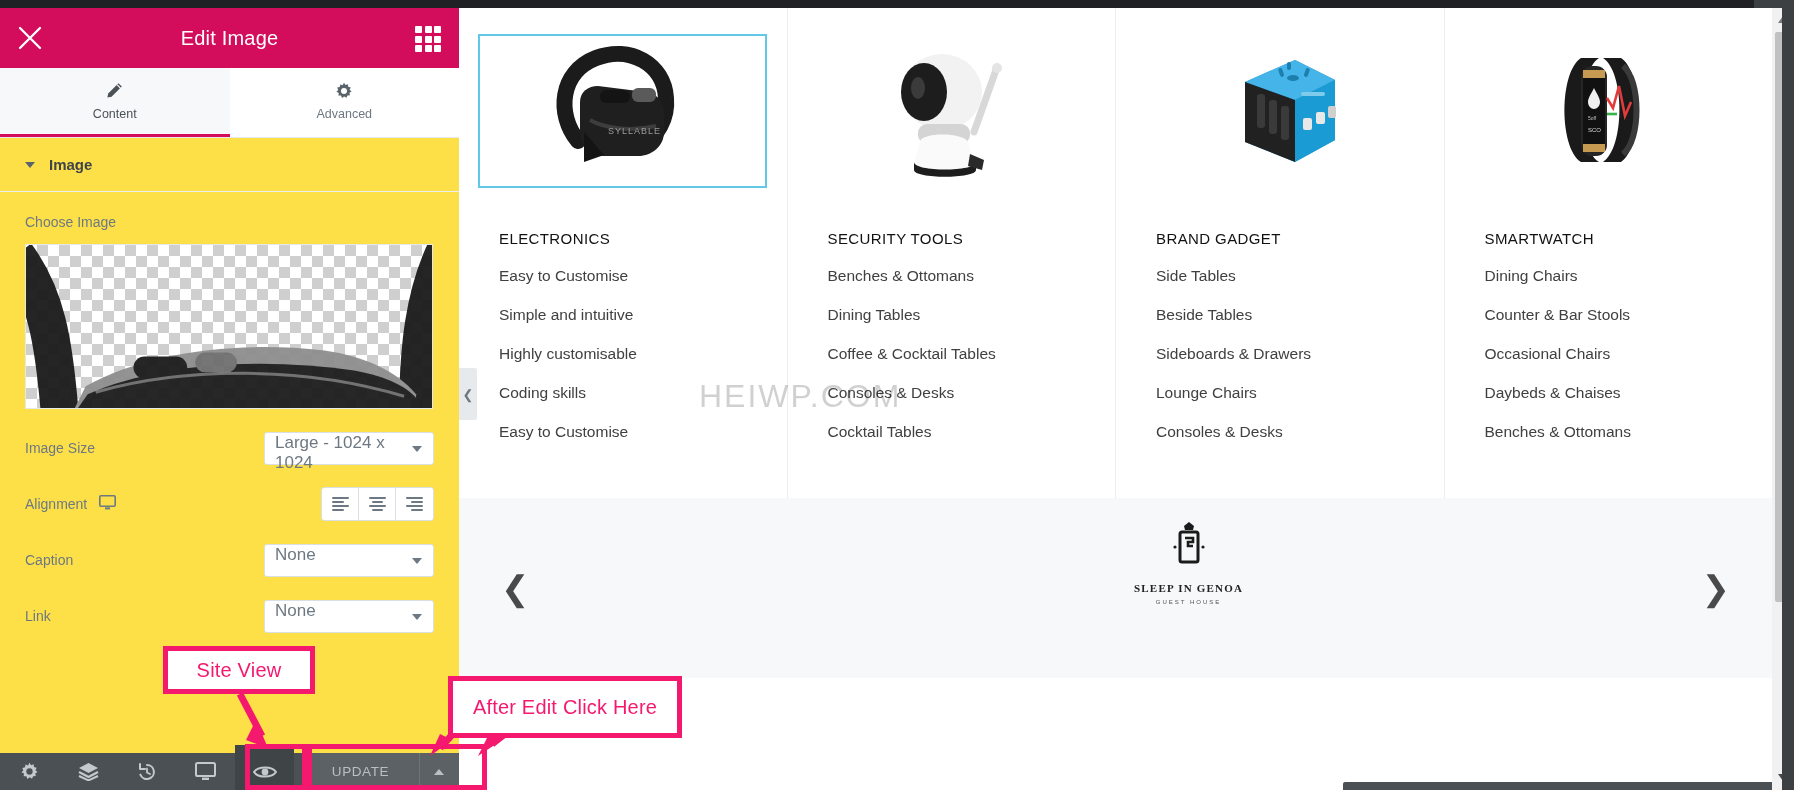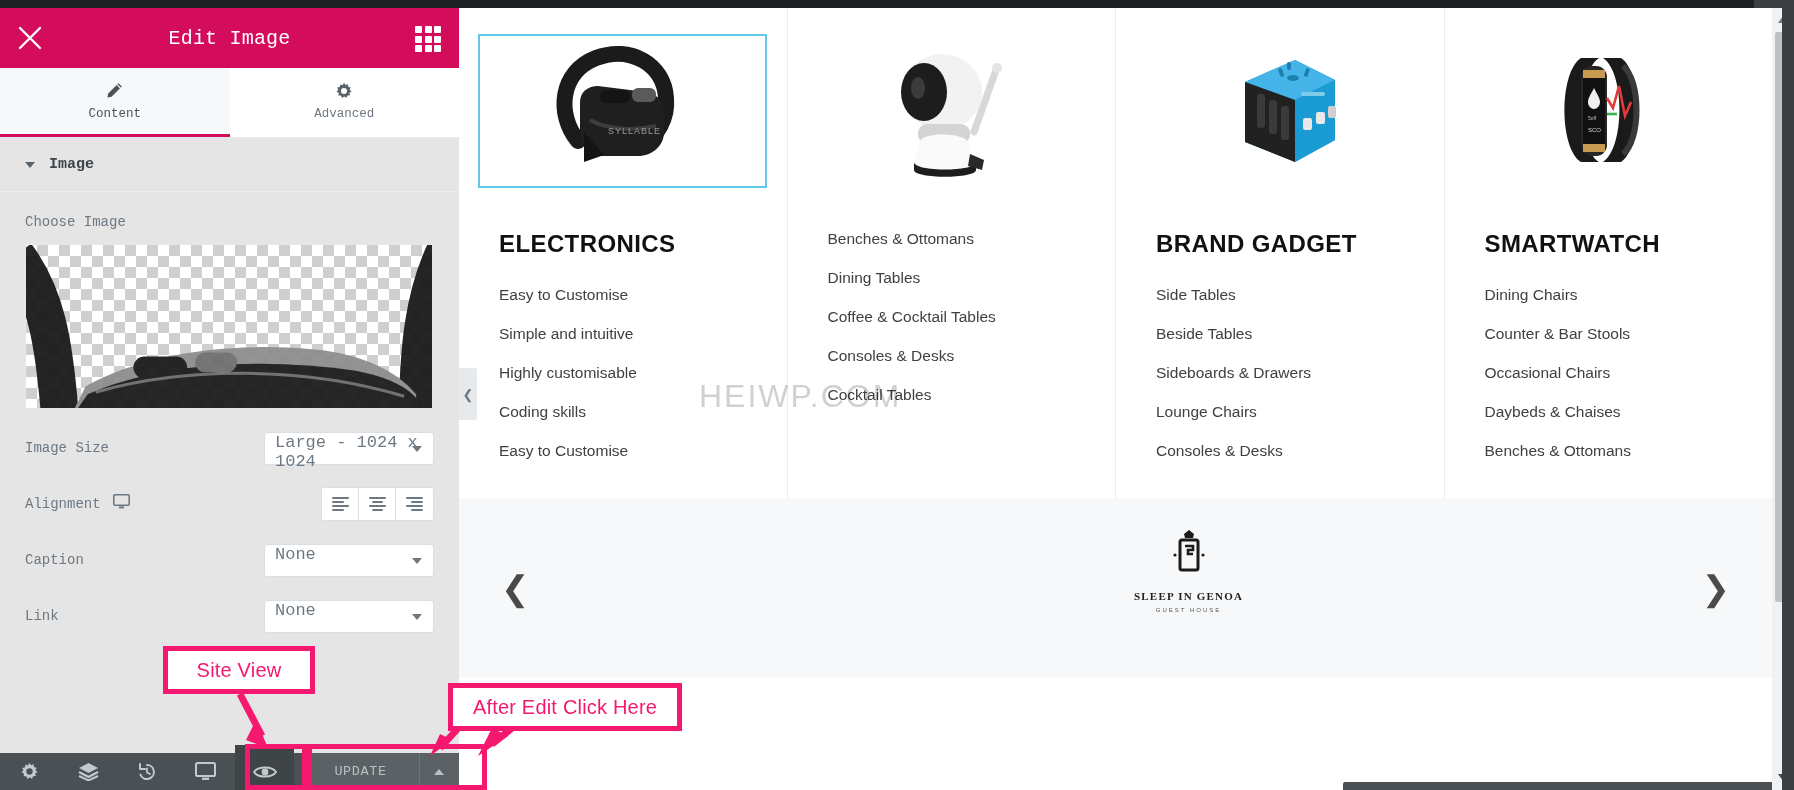--- a/index.html
+++ b/index.html
@@ -17,21 +17,21 @@
     background:#202124;
   }
   .top-strip-right {
     position:absolute; right:0; top:0; width:40px; height:12px;
     background:#3c4043;
   }
 
   
   .panel {
     position:absolute; left:0; top:8px; width:459px; height:782px;
-    background:#e5e5e5; z-index:40;font-family:Liberation Mono, monospace;
+    background:#fde047; z-index:40;
   }
   .panel-header {
     position:relative; height:60px; background:#d30c5c; color:#fff;
   }
   .panel-close {
     position:absolute; left:10px; top:10px; width:40px; height:40px;
     display:flex; align-items:center; justify-content:center;
     cursor:pointer;
   }
   .panel-close svg { display:block; }
@@ -156,22 +156,22 @@
     display:flex; flex-direction:column; align-items:center;
   }
   .cat-col:last-child { border-right:none; }
   .cat-img {
     width:285px; height:150px; display:flex; align-items:center; justify-content:center;
     position:relative;
   }
   .cat-img.selected { outline:2px solid #62c8e8; outline-offset:0; }
   .cat-inner { width:100%; text-align:left; padding-left:40px; margin-top:44px; }
   .cat-title {
-    font-size:24px; font-weight:700; color:#111; letter-spacing:.4px;
-    margin-bottom:28px;
+    font-size:15px; font-weight:400; color:#111; letter-spacing:.4px;
+    margin-bottom:20px;
   }
   .cat-item { font-size:15.5px; color:#404040; margin-bottom:21px; }
 
   .watermark {
     position:absolute; left:240px; top:370px; font-size:32px; color:#000;
     opacity:.18; letter-spacing:2px; pointer-events:none; font-weight:400;
   }
 
   
   .logo-strip {
@@ -181,21 +181,21 @@
   .car-arrow {
     position:absolute; top:50%; transform:translateY(-50%);
     font-size:34px; color:#4a4a4a; font-weight:300; cursor:pointer;
     font-family:"Liberation Serif", serif;
   }
   .car-arrow.left { left:42px; }
   .car-arrow.right { right:42px; }
   .logo-item {
     position:absolute; text-align:center; color:#222;
   }
-  .logo-item.one { left:675px; top:32px; }
+  .logo-item.one { left:675px; top:24px; }
   .logo-name { font-family:"Liberation Serif", serif; font-weight:bold; letter-spacing:1.2px; }
   .logo-sub { font-size:6px; letter-spacing:2px; color:#555; margin-top:5px; }
 
   .canvas-tail { height:120px; background:#fff; }
   .tail-bar {
     position:absolute; left:884px; bottom:0; width:520px; height:8px;
     background:#4a5054; border-radius:2px 2px 0 0;
   }
 
   
@@ -216,21 +216,21 @@
     background:#3c4043; z-index:60;
   }
 
   
   .anno {
     position:absolute; z-index:70; border:5px solid #f5186f; background:#fff;
     color:#f5186f; display:flex; align-items:center; justify-content:center;
     font-size:20px; letter-spacing:.2px;
   }
   .anno-siteview { left:163px; top:646px; width:152px; height:48px; }
-  .anno-afteredit { left:448px; top:676px; width:234px; height:48px;margin-top:7px; }
+  .anno-afteredit { left:448px; top:676px; width:234px; height:62px; }
   .anno-box {
     position:absolute; z-index:68; border:5px solid #f5186f; background:transparent;
   }
   .box-eye { left:245px; top:744px; width:62px; height:46px; }
   .box-update { left:307px; top:744px; width:180px; height:46px; }
   .anno-svg { position:absolute; left:0; top:0; width:1794px; height:790px;
     z-index:69; pointer-events:none; }
 </style>
 </head>
 <body>
@@ -275,20 +275,21 @@
             <ellipse cx="96" cy="56" rx="40" ry="38" fill="#f2f2f2"></ellipse>
             <ellipse cx="78" cy="56" rx="23" ry="29" fill="#1d1d1d"></ellipse>
             <ellipse cx="72" cy="52" rx="7" ry="11" fill="#3b3b3b"></ellipse>
             <rect x="72" y="88" width="52" height="20" rx="9" fill="#d4d4d4"></rect>
             <path d="M74 106 C74 96 118 96 122 106 L128 128 C128 138 70 138 68 128 Z" fill="#fafafa"></path>
             <path d="M68 126 C68 136 130 136 130 126 L130 134 C130 143 68 143 68 134 Z" fill="#1d1d1d"></path>
             <path d="M124 118 L138 124 L136 134 L122 130 Z" fill="#2a2a2a"></path>
           </svg>
         </div>
         <div class="cat-inner">
+          <div class="cat-title">SECURITY TOOLS</div>
           <div class="cat-item">Benches &amp; Ottomans</div>
           <div class="cat-item">Dining Tables</div>
           <div class="cat-item">Coffee &amp; Cocktail Tables</div>
           <div class="cat-item">Consoles &amp; Desks</div>
           <div class="cat-item">Cocktail Tables</div>
         </div>
       </div>
 
       <div class="cat-col">
         <div class="cat-img">

